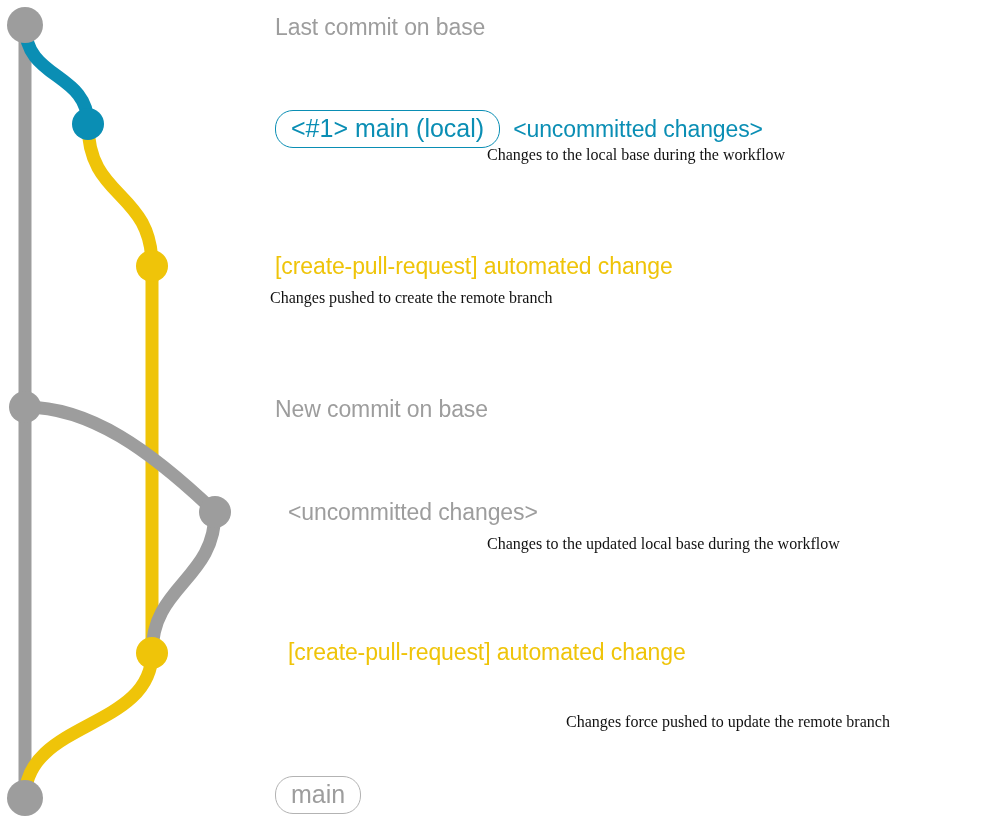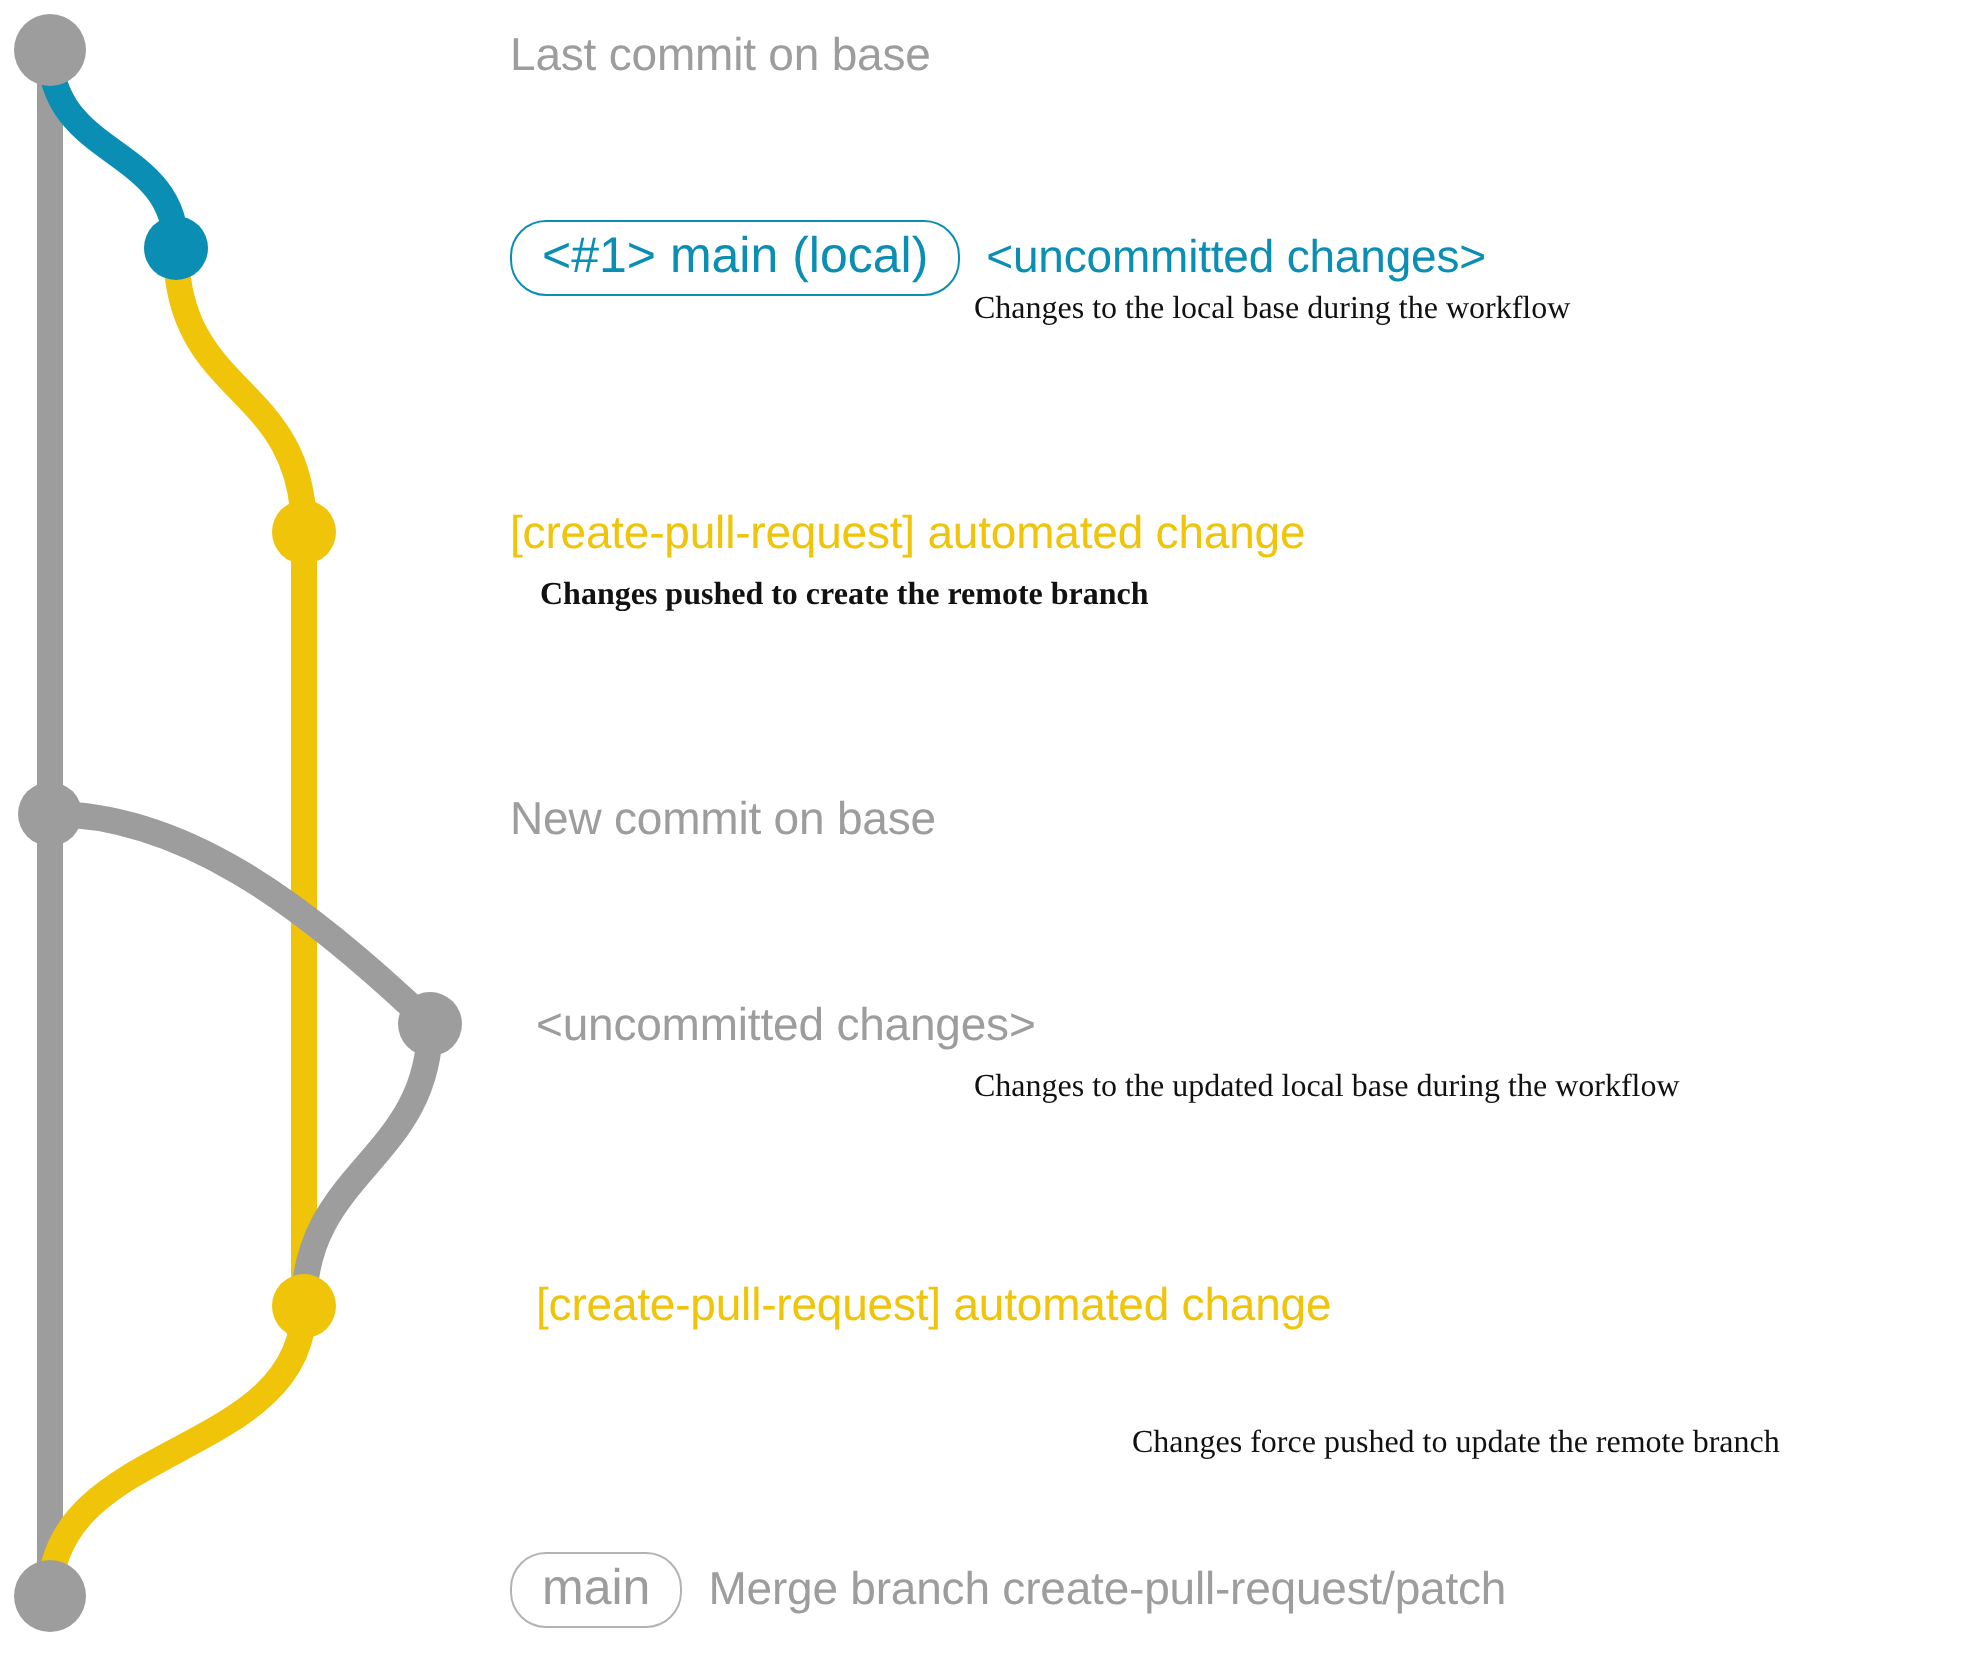--- a/index.html
+++ b/index.html
@@ -23,20 +23,21 @@
     top: 0;
     width: 981px;
     height: 827px;
   }
 
   .row {
     position: absolute;
     display: flex;
     align-items: baseline;
     white-space: nowrap;
+    margin-left: 20px;
   }
 
   
   .commit-subject {
     font-size: 23px;
     letter-spacing: -0.1px;
   }
   .subject-gray   { color: #9d9d9d; }
   .subject-yellow { color: #efc409; }
 
@@ -107,32 +108,31 @@
 
 <div class="row" style="left:255px; top:110px;">
   <span class="tag tag-blue">&lt;#1&gt; main (local)</span>
   <span class="tag-subject subject-blue">&lt;uncommitted changes&gt;</span>
 </div>
 <div class="desc" style="left:487px; top:146px;">Changes to the local base during the workflow</div>
 
 <div class="row" style="left:255px; top:253px;">
   <span class="commit-subject subject-yellow">[create-pull-request] automated change</span>
 </div>
-<div class="desc" style="left:270px; top:289px;font-weight:bold;">Changes pushed to create the remote branch</div>
+<div class="desc" style="left:270px; top:289px;">Changes pushed to create the remote branch</div>
 
 <div class="row" style="left:255px; top:396px;">
   <span class="commit-subject subject-gray">New commit on base</span>
 </div>
 
 <div class="row" style="left:255px; top:499px;">
   <span class="tag-subject subject-gray">&lt;uncommitted changes&gt;</span>
 </div>
 <div class="desc" style="left:487px; top:535px;">Changes to the updated local base during the workflow</div>
 
 <div class="row" style="left:255px; top:639px;">
   <span class="tag-subject subject-yellow">[create-pull-request] automated change</span>
 </div>
 <div class="desc" style="left:566px; top:713px;text-align:center;">Changes force pushed to update the remote branch</div>
 
 <div class="row" style="left:255px; top:776px;">
   <span class="tag tag-gray">main</span>
-  <span class="tag-subject subject-gray">Merge branch create-pull-request/patch</span>
 </div>
 
 </body></html>

